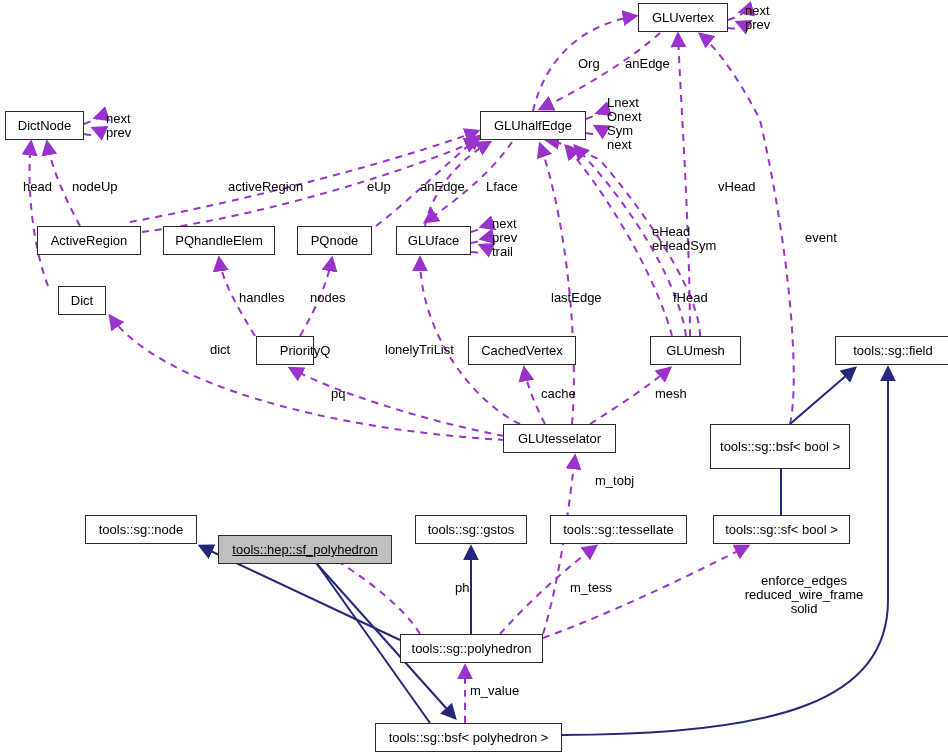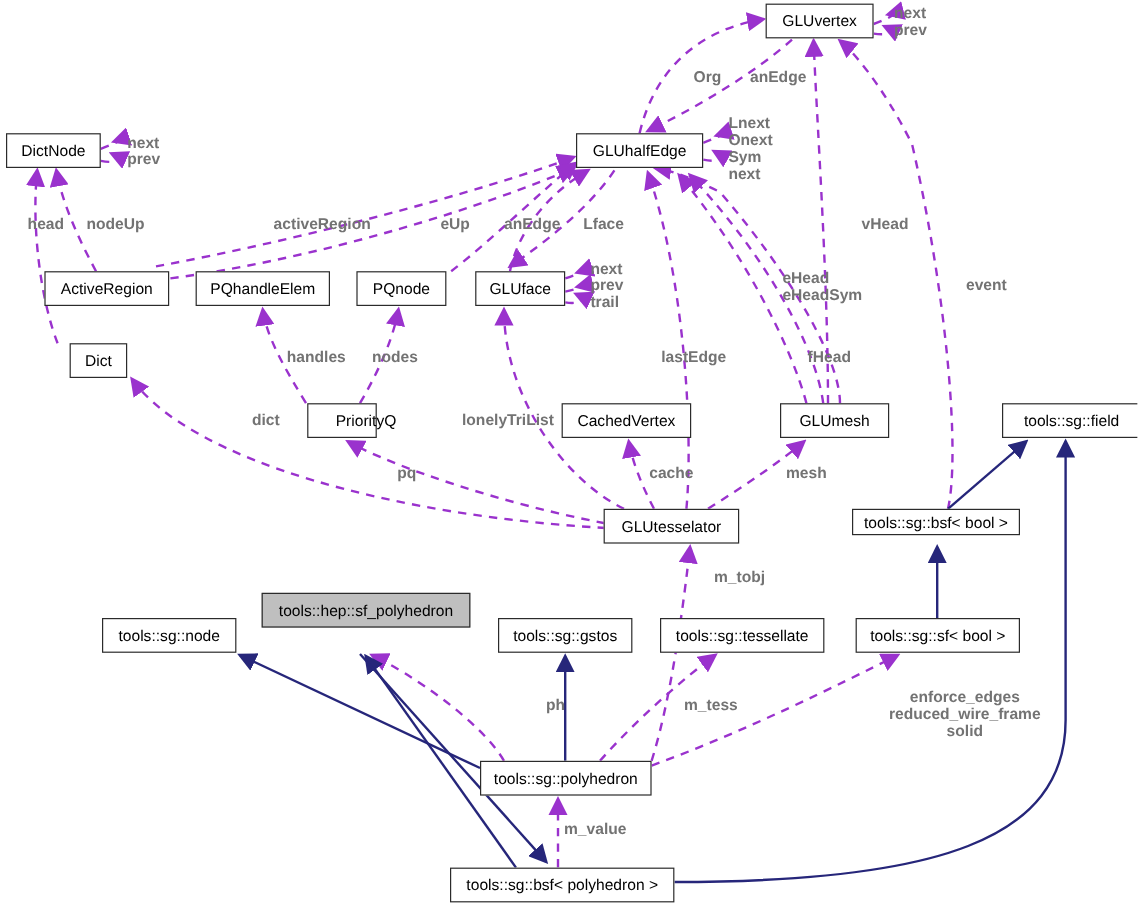--- a/index.html
+++ b/index.html
@@ -37,26 +37,25 @@
     white-space: nowrap;
     z-index: 5;
     letter-spacing: 0px;
   }
   .uml-node.highlight {
     background: #bfbfbf;
   }
   .edge-label {
     position: absolute;
     font-size: 13px;
-    color: #737373;
+    color: #000000;
     line-height: 14px;
     white-space: pre;
     z-index: 4;
     background: transparent;
-    font-weight: bold;
   }
   .edge-label.center { text-align: center; }
 </style>
 </head>
 <body>
 
 <div id="diagram-root">
 
   <svg id="edge-layer" viewBox="0 0 948 756" width="948" height="756" xmlns="http://www.w3.org/2000/svg">
     <defs>
@@ -173,25 +172,25 @@
   <div class="uml-node" style="left:256px; top:336px; width:58px; height:29px;padding-left:40px;">PriorityQ</div>
 
   <div class="uml-node" style="left:468px; top:336px; width:108px; height:29px;">CachedVertex</div>
 
   <div class="uml-node" style="left:650px; top:336px; width:91px; height:29px;">GLUmesh</div>
 
   <div class="uml-node" style="left:835px; top:336px; width:116px; height:29px;">tools::sg::field</div>
 
   <div class="uml-node" style="left:503px; top:424px; width:113px; height:29px;">GLUtesselator</div>
 
-  <div class="uml-node" style="left:710px; top:424px; width:140px; height:22px;">tools::sg::bsf&lt; bool &gt;</div>
+  <div class="uml-node" style="left:710px; top:424px; width:140px; height:45px;">tools::sg::bsf&lt; bool &gt;</div>
 
   <div class="uml-node" style="left:85px; top:515px; width:112px; height:29px;">tools::sg::node</div>
 
-  <div class="uml-node highlight" style="left:218px; top:494px; width:174px; height:29px;">tools::hep::sf_polyhedron</div>
+  <div class="uml-node highlight" style="left:218px; top:535px; width:174px; height:29px;text-decoration:underline;">tools::hep::sf_polyhedron</div>
 
   <div class="uml-node" style="left:415px; top:515px; width:112px; height:29px;">tools::sg::gstos</div>
 
   <div class="uml-node" style="left:550px; top:515px; width:137px; height:29px;">tools::sg::tessellate</div>
 
   <div class="uml-node" style="left:713px; top:515px; width:137px; height:29px;">tools::sg::sf&lt; bool &gt;</div>
 
   <div class="uml-node" style="left:375px; top:723px; width:187px; height:29px;">tools::sg::bsf&lt; polyhedron &gt;</div>
 
   <div class="uml-node" style="left:400px; top:634px; width:143px; height:29px;">tools::sg::polyhedron</div>

